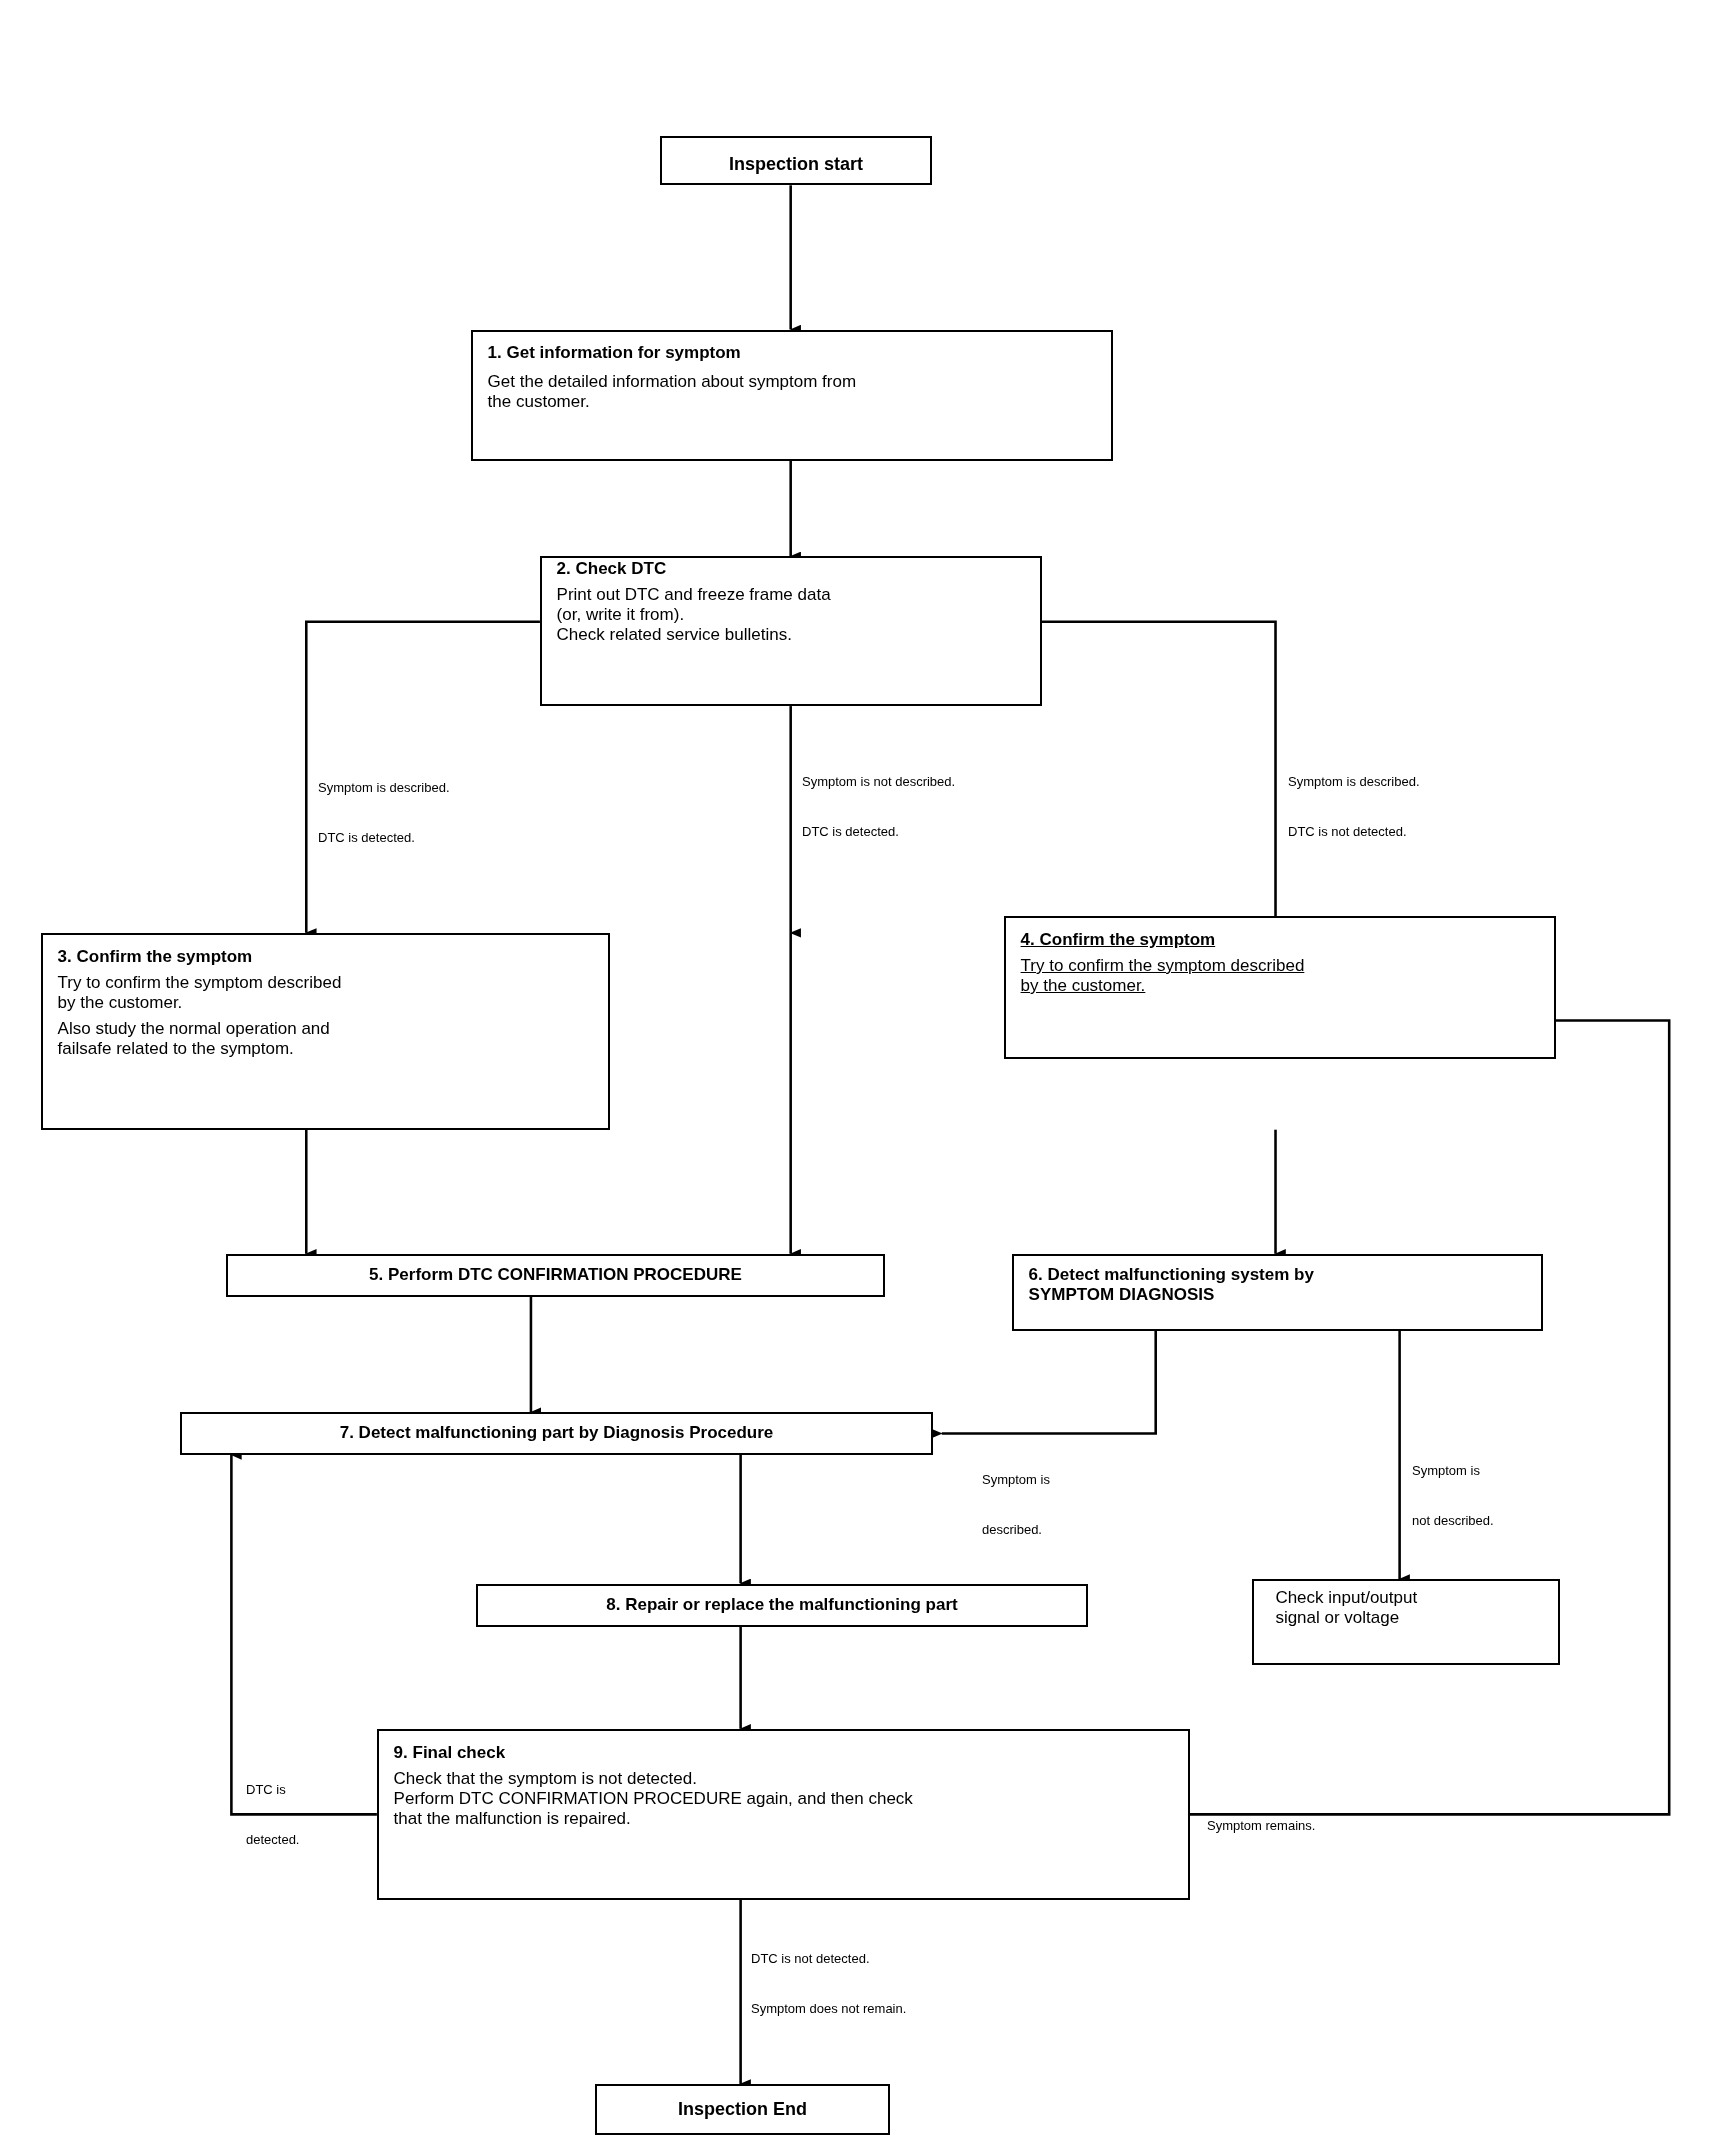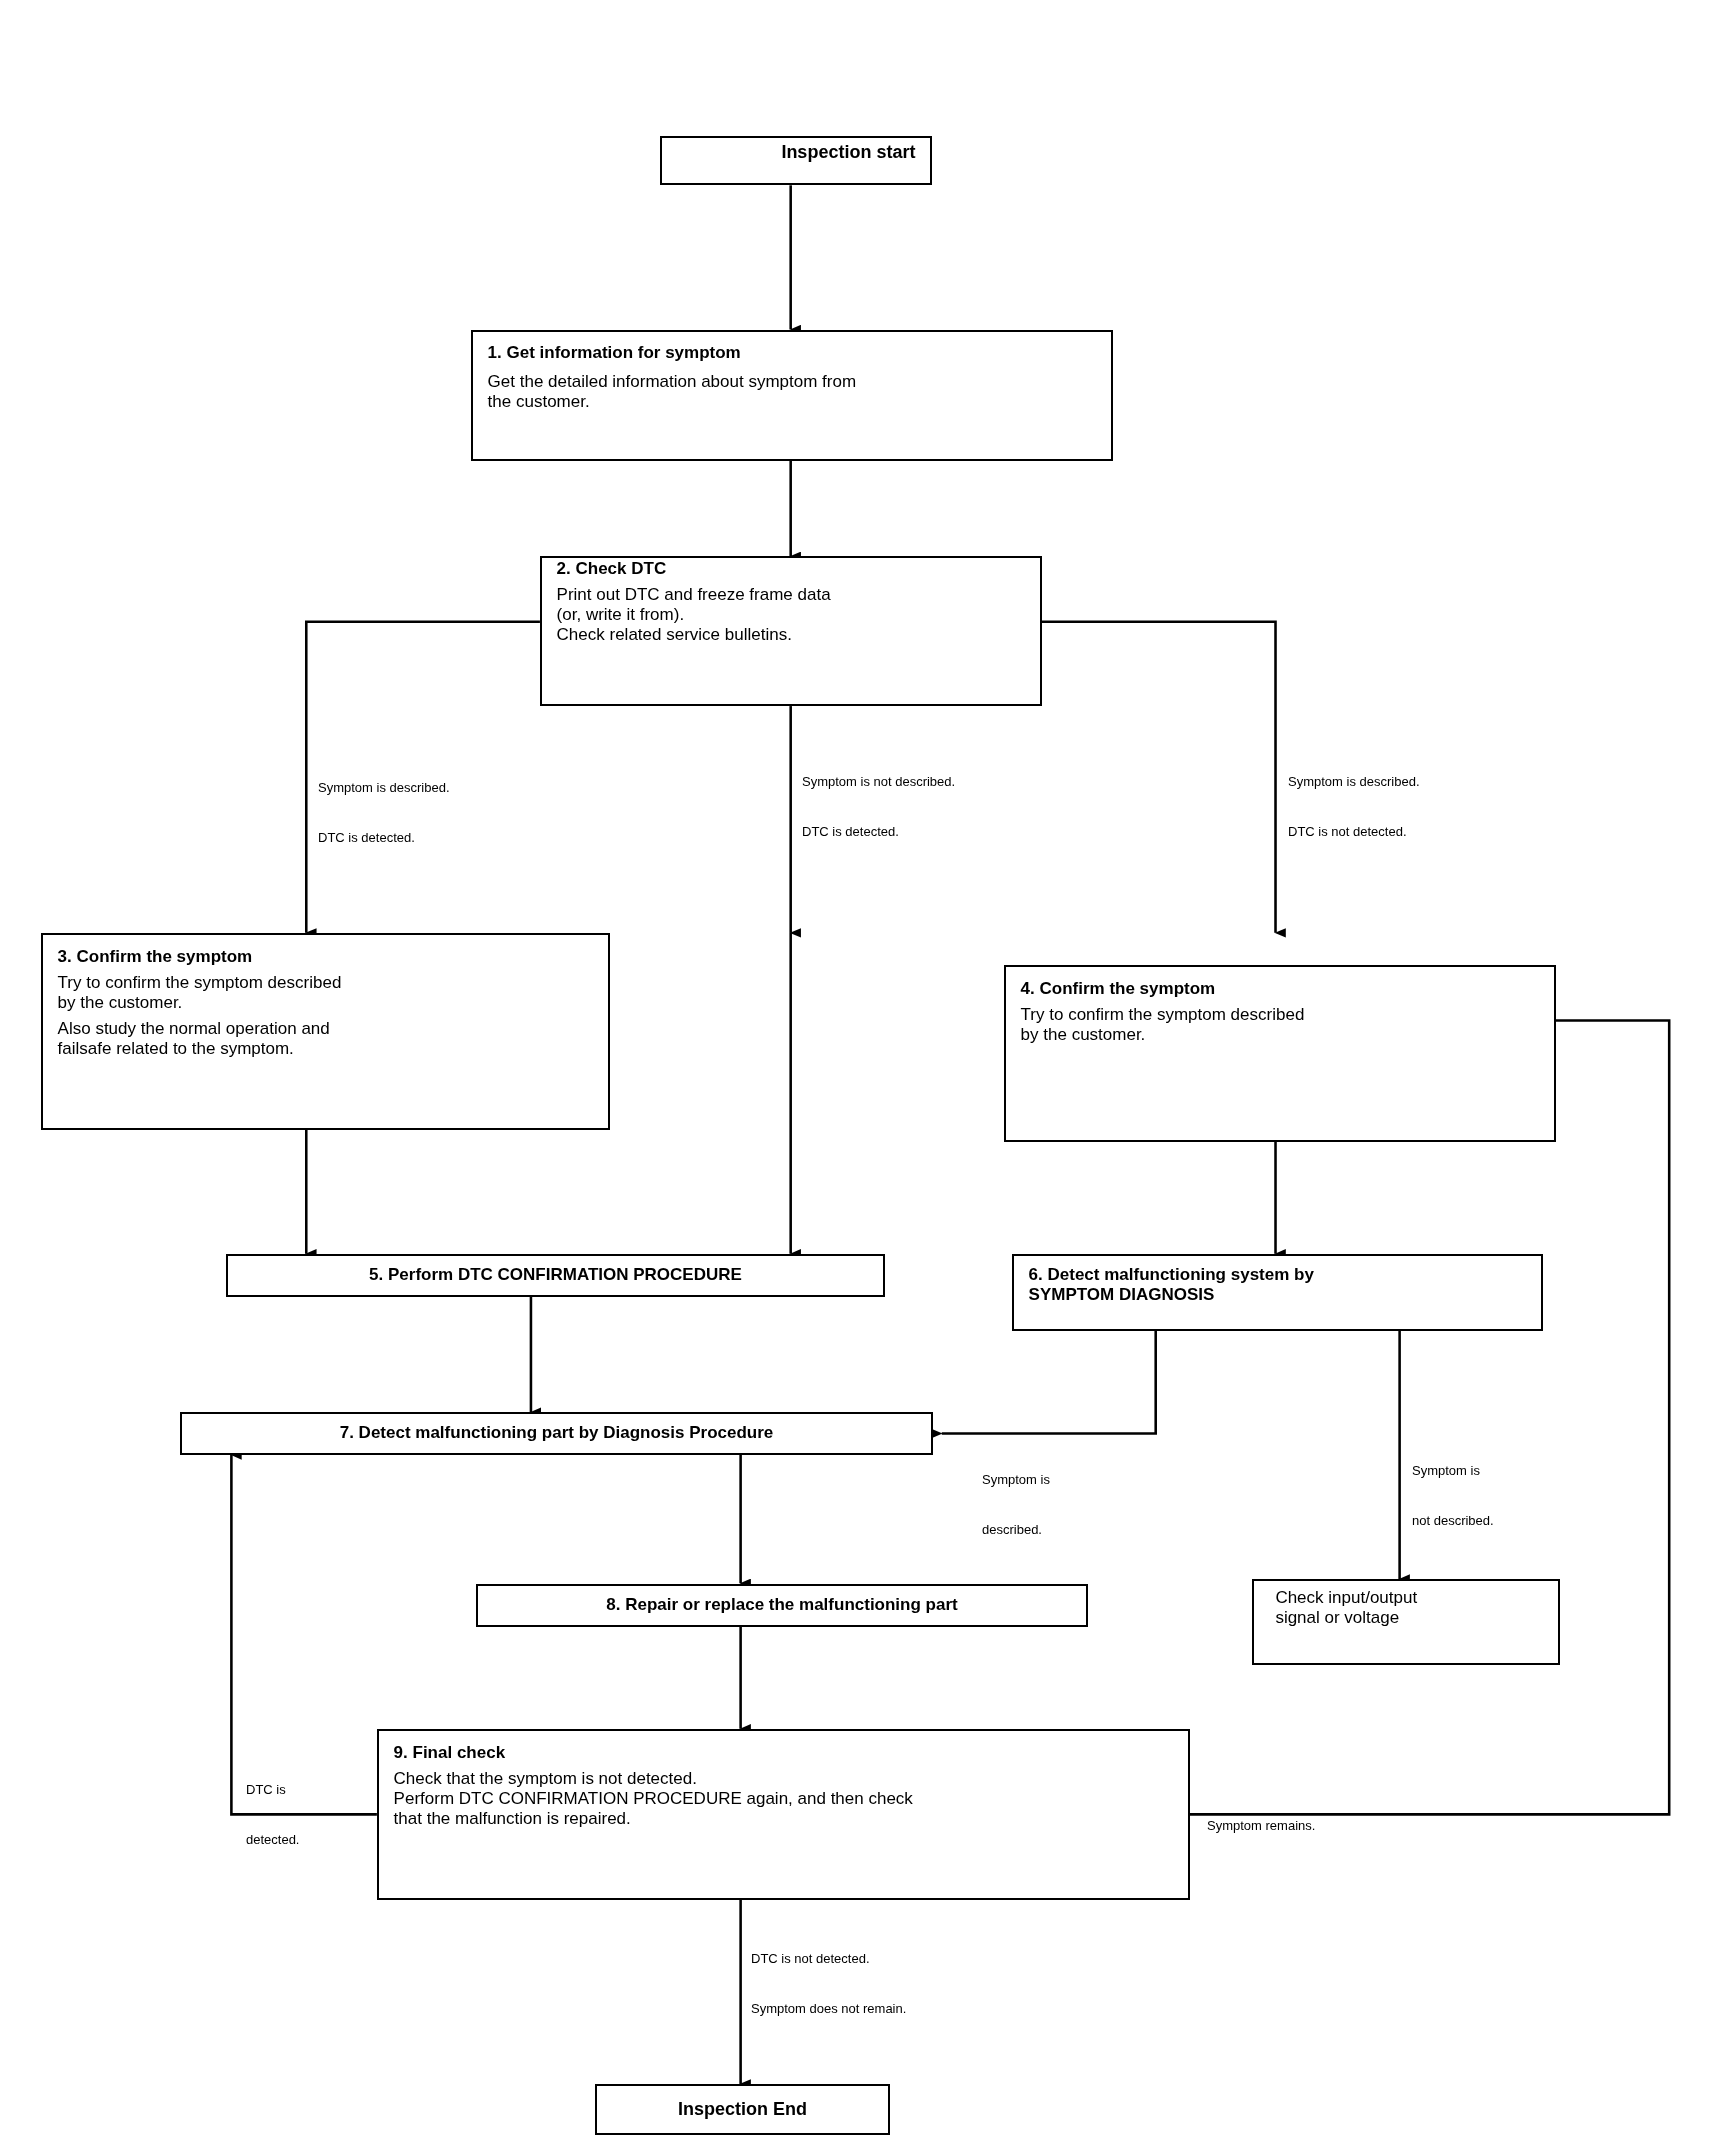--- a/index.html
+++ b/index.html
@@ -70,21 +70,21 @@
 
       <path d="M1730,4440 L1730,4870" marker-end="url(#ahd)"></path>
 
       <path d="M880,4240 L540,4240 L540,3400" marker-end="url(#ahu)"></path>
 
       <path d="M2780,4240 L3900,4240 L3900,2385 L3635,2385" marker-end="url(#ahl)"></path>
     </g>
   </svg>
 
   <div class="nodebox" style="left:660px;top:136px;width:272px;height:49px;">
-    <div class="pad center f-start" style="padding-top:4px;text-align:right;">Inspection start</div>
+    <div class="pad center f-start" style="padding-top:16px;">Inspection start</div>
   </div>
 
   <div class="nodebox" style="left:471px;top:330px;width:642px;height:131px;">
     <div class="pad">
       <span class="ntitle f-title">1. Get information for symptom</span>
       <div class="gap-md"></div>
       <span class="nline f-body">Get the detailed information about symptom from</span>
       <span class="nline f-body">the customer.</span>
     </div>
   </div>
@@ -104,21 +104,21 @@
       <span class="ntitle f-title">3. Confirm the symptom</span>
       <div class="gap-sm"></div>
       <span class="nline f-body">Try to confirm the symptom described</span>
       <span class="nline f-body">by the customer.</span>
       <div class="gap-sm"></div>
       <span class="nline f-body">Also study the normal operation and</span>
       <span class="nline f-body">failsafe related to the symptom.</span>
     </div>
   </div>
 
-  <div class="nodebox" style="left:1004px;top:965px;width:552px;height:177px;">
+  <div class="nodebox" style="left:1004px;top:916px;width:552px;height:143px;text-decoration:underline;">
     <div class="pad" style="padding-top:12px;">
       <span class="ntitle f-title">4. Confirm the symptom</span>
       <div class="gap-sm"></div>
       <span class="nline f-body">Try to confirm the symptom described</span>
       <span class="nline f-body">by the customer.</span>
     </div>
   </div>
 
   <div class="nodebox" style="left:226px;top:1254px;width:659px;height:43px;">
     <div class="pad center" style="padding-top:8.6px;">

